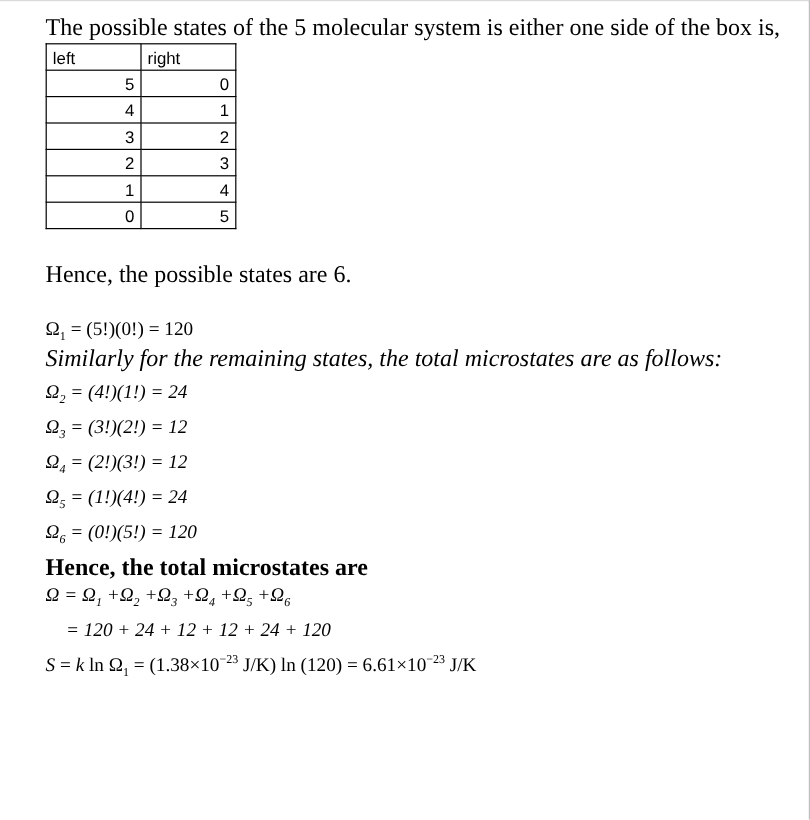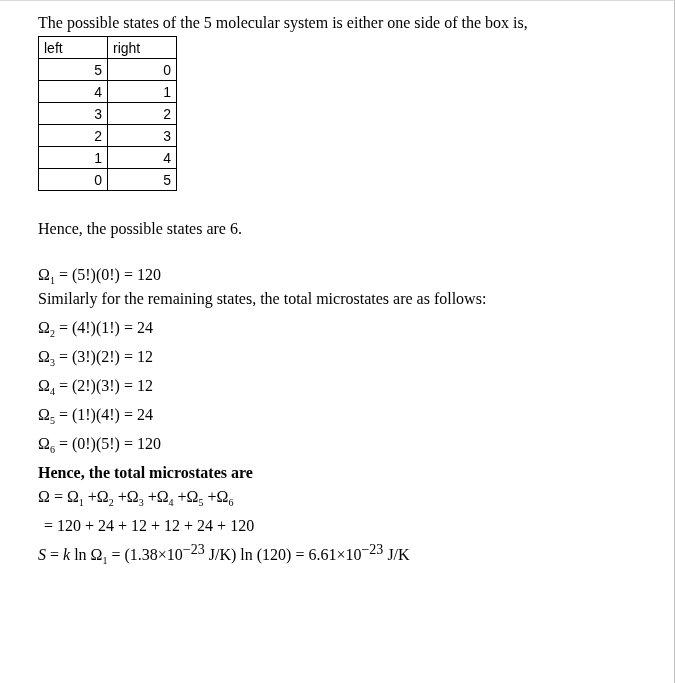--- a/index.html
+++ b/index.html
@@ -9,60 +9,60 @@
     height: 683px;
     font-family: "Liberation Serif", serif;
     color: #000000;
     border-top: 1px solid #d9d9d9;
     border-right: 1px solid #bfbfbf;
     overflow: hidden;
   }
   .page { padding: 12px 20px 0 38px; }
 
   .body-text {
-    font-size: 16px;
+    font-size: 20px;
     line-height: 20px;
   }
   .math {
     font-size: 16px;
     line-height: 20px;
   }
   .math sub { font-size: 10px; line-height: 0; }
-  .math sup { font-size: 14px; line-height: 0; }
+  .math sup { font-size: 10px; line-height: 0; }
 
   .states-table {
     border-collapse: collapse;
     margin: 3px 0 0 0;
     font-family: "Liberation Sans", sans-serif;
     font-size: 14px;
     color: #000000;
   }
   .states-table th,
   .states-table td {
     border: 1px solid #000000;
-    width: 69px;
+    width: 79px;
     height: 22px;
     padding: 0 5px;
     vertical-align: middle;
   }
   .states-table th {
     text-align: left;
     font-weight: normal;
   }
   .states-table td {
     text-align: right;
   }
 
   .mb-xs { margin-bottom: 2px; }
   .mb-sm { margin-bottom: 4px; }
-  .mb-md { margin-bottom: 9px; }
+  .mb-md { margin-bottom: 9px; font-style: italic; }
   .mb-lg { margin-bottom: 26px; }
   .mt-gap { margin-top: 4px; font-weight: bold; }
   .after-table { margin-top: 28px; }
-  .indent { margin-left: 6px; }
+  .indent { margin-left: 17px; }
 </style>
 </head>
 <body>
 
 <div class="page">
 
   <p class="body-text mb-xs">The possible states of the 5 molecular system is either one side of the box is,</p>
 
   <table class="states-table">
     <thead>

